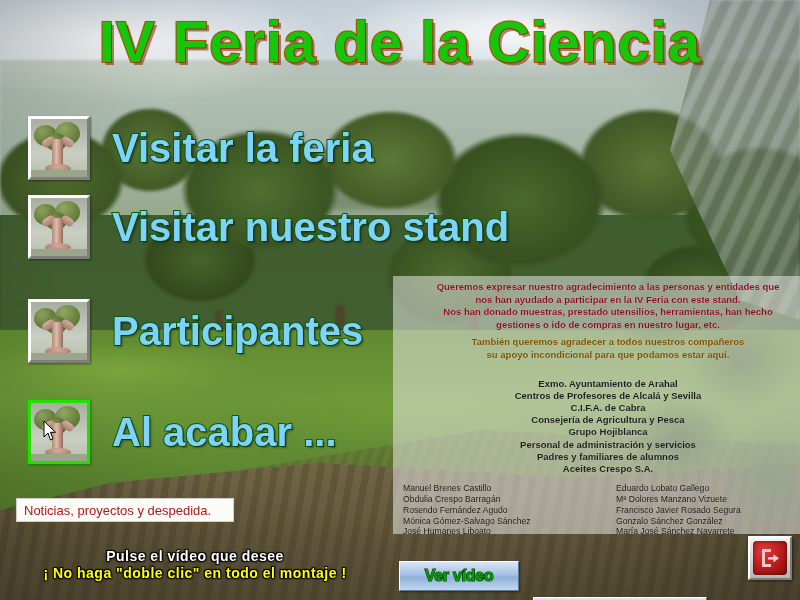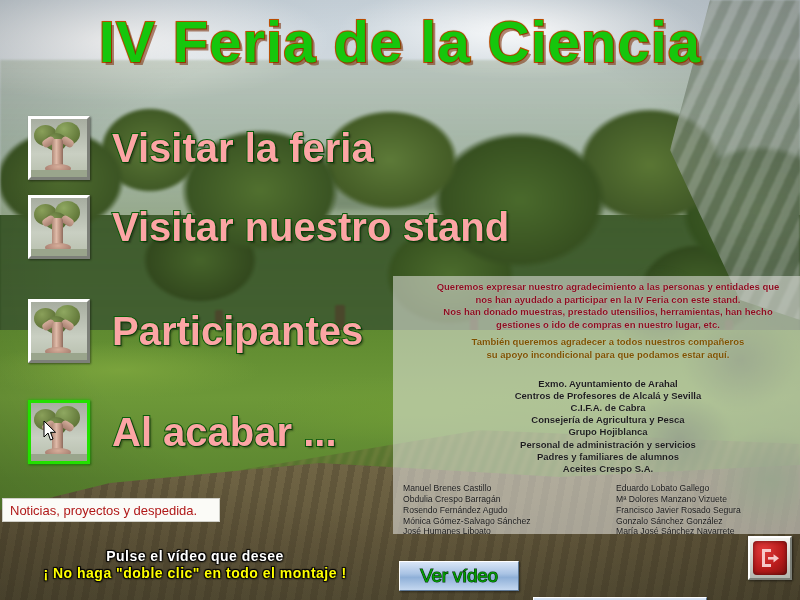--- a/index.html
+++ b/index.html
@@ -150,21 +150,21 @@
     transform:rotate(32deg);border-radius:4px;
   }
   .tree-art .root{
     position:absolute;left:14px;top:45px;width:26px;height:9px;
     background:radial-gradient(ellipse at 50% 30%,#d6ad9a,#9c7365);
     border-radius:50%;
   }
   .tree-art .ground{position:absolute;left:0;bottom:0;width:100%;height:7px;background:#9aa58c;}
 
   .menu-label{
-    font-size:40px;font-weight:bold;color:#fca5a5;
+    font-size:40px;font-weight:bold;color:#7dd3fc;
     -webkit-text-stroke:2px #0a5c0a;paint-order:stroke fill;
     text-shadow:2px 2px 2px rgba(0,0,0,.35);
     white-space:nowrap;line-height:1;
   }
 
   
   #cursor{position:absolute;left:43px;top:420px;width:14px;height:22px;pointer-events:none;}
 
   
   #credits{
@@ -193,21 +193,21 @@
     display:flex;gap:16px;margin-top:8px;padding:0 4px;
   }
   #credits .names ul{list-style:none;margin:0;padding:0;flex:1;}
   #credits .names li{
     font-size:8.6px;line-height:10.8px;color:#141414;
     white-space:nowrap;text-shadow:0 0 1px rgba(255,255,255,.4);
   }
 
   
   #notice{
-    position:absolute;left:2px;top:498px;width:218px;height:24px;
+    position:absolute;left:16px;top:498px;width:218px;height:24px;
     background:#fbfbf7;border:1px solid #cfcfc8;
     display:flex;align-items:center;padding-left:7px;box-sizing:border-box;
   }
   #notice span{font-size:13px;color:#b01818;font-weight:normal;}
 
   
   #foot{
     position:absolute;left:0;top:548px;width:390px;text-align:center;line-height:17px;
   }
   #foot .l1{
@@ -224,21 +224,21 @@
     position:absolute;top:561px;height:28px;cursor:pointer;
     background:linear-gradient(#d9e6f7 0%,#a9c3e4 42%,#8fb0d8 55%,#c4d7ef 100%);
     border:1px solid;
     border-color:#ffffff #5c7795 #5c7795 #ffffff;
     box-shadow:1px 1px 2px rgba(0,0,0,.45);
     display:flex;align-items:center;justify-content:center;
   }
   #btn-ver{left:399px;width:118px;}
   #btn-detener{left:533px;width:172px;margin-top:36px;}
   .vbtn span{
-    font-size:19px;font-weight:normal;color:#00a000;
+    font-size:16px;font-weight:bold;color:#00a000;
     -webkit-text-stroke:1.2px #0b2d0b;paint-order:stroke fill;
     white-space:nowrap;letter-spacing:-.3px;text-align:center;
   }
 
   
   #btn-exit{
     position:absolute;left:748px;top:536px;width:44px;height:44px;cursor:pointer;
     background:linear-gradient(#f3f3ef,#b4b7b0);
     border:2px solid;border-color:#ffffff #7b7e77 #7b7e77 #ffffff;
     box-shadow:1px 1px 2px rgba(0,0,0,.5);

